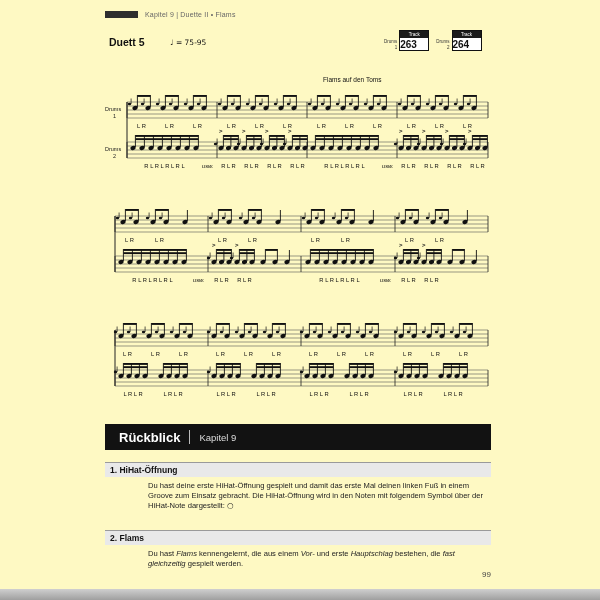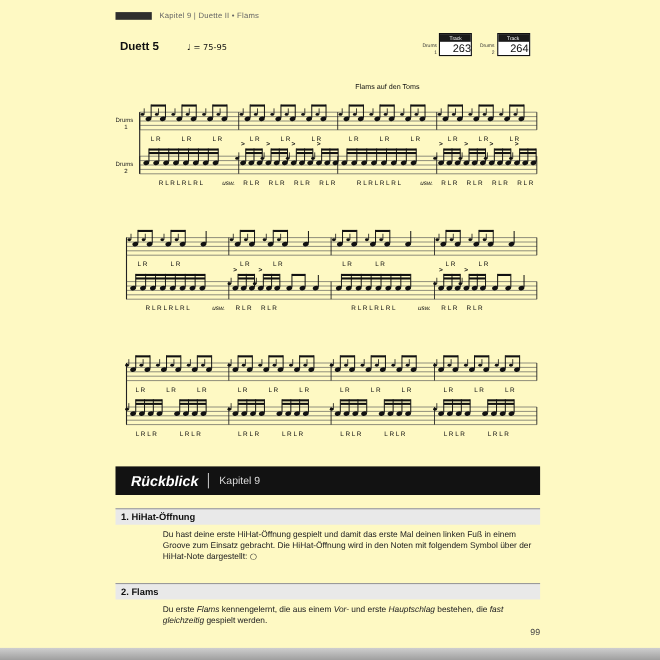--- a/index.html
+++ b/index.html
@@ -12,29 +12,29 @@
   .kicker-text { font-size:7px; color:#666; letter-spacing:.2px; }
 
   .duett-title { position:absolute; left:109px; top:36px; font-size:10.5px; font-weight:bold; color:#111; }
   .tempo { position:absolute; left:170px; top:38px; font-size:7.5px; color:#111; font-family:"DejaVu Sans",sans-serif; }
 
   .badges { position:absolute; left:384px; top:30px; display:flex; gap:7px; }
   .badge { display:flex; align-items:flex-end; gap:2px; }
   .badge-instr { font-size:4.5px; color:#333; text-align:right; line-height:5.5px; padding-bottom:1px; }
   .badge-box { width:30px; border:1px solid #111; background:#fff; }
   .badge-box-top { background:#1a1a1a; color:#fff; font-size:4.5px; text-align:center; padding:1px 0; }
-  .badge-box-num { font-size:10px; font-weight:normal; text-align:right; color:#111; padding:1px 0 0 0; }
+  .badge-box-num { font-size:10px; font-weight:bold; text-align:left; color:#111; padding:1px 0 0 0; }
 
   .score { position:absolute; left:105px; top:70px; width:386px; height:350px; }
   .score-annotation { position:absolute; left:218px; top:6px; font-size:6.5px; color:#111; }
   svg.system { position:absolute; left:0; overflow:visible; font-family:"Liberation Sans",sans-serif; }
   #sys1 { top:18px; } #sys2 { top:132px; } #sys3 { top:246px; }
 
   .banner { position:absolute; left:105px; top:424px; width:386px; height:26px; background:#121212; color:#fff; display:flex; align-items:center; }
-  .banner-title { font-size:13px; font-weight:bold; padding-left:14px;font-style:italic; }
+  .banner-title { font-size:13px; font-weight:bold; padding-left:14px; }
   .banner-sep { width:1px; height:14px; background:#bbb; margin:0 9px; }
   .banner-sub { font-size:9.5px; color:#ddd; }
 
   .section { position:absolute; left:105px; width:386px; }
   #section1 { top:462px; } #section2 { top:530px; }
   .section-head { border-top:1.5px solid #9a9a9a; background:#e9e9e9; font-size:8.5px; font-weight:bold; padding:2px 5px; color:#111; }
   .section-body { font-size:7.6px; line-height:10.2px; color:#222; padding:4px 2px 0 2px;margin-left:41px; }
   .section-body .i { font-style:italic; }
   .section-body .sym { font-family:"DejaVu Sans",sans-serif; }
 
@@ -962,19 +962,19 @@
     <span class="banner-sub">Kapitel 9</span>
   </div>
 
   <div class="section" id="section1">
     <div class="section-head">1. HiHat-Öffnung</div>
     <div class="section-body"><span>Du hast deine erste HiHat-Öffnung gespielt und damit das erste Mal deinen linken Fuß in einem Groove zum Einsatz gebracht. Die HiHat-Öffnung wird in den Noten mit folgendem Symbol über der HiHat-Note dargestellt: </span><span class="sym">○</span></div>
   </div>
 
   <div class="section" id="section2">
     <div class="section-head">2. Flams</div>
-    <div class="section-body"><span>Du erste </span><span class="i">Flams</span><span> kennengelernt, die aus einem </span><span class="i">Vor-</span><span> und erste </span><span class="i">Hauptschlag</span><span> bestehen, die </span><span class="i">fast gleichzeitig</span><span> gespielt werden.</span></div>
+    <div class="section-body"><span>Du hast </span><span class="i">Flams</span><span> kennengelernt, die aus einem </span><span class="i">Vor-</span><span> und erste </span><span class="i">Hauptschlag</span><span> bestehen, die </span><span class="i">fast gleichzeitig</span><span> gespielt werden.</span></div>
   </div>
 
   <div class="pagenum">99</div>
   <div class="bottom-strip"></div>
 
 </div>
 
 </body></html>

